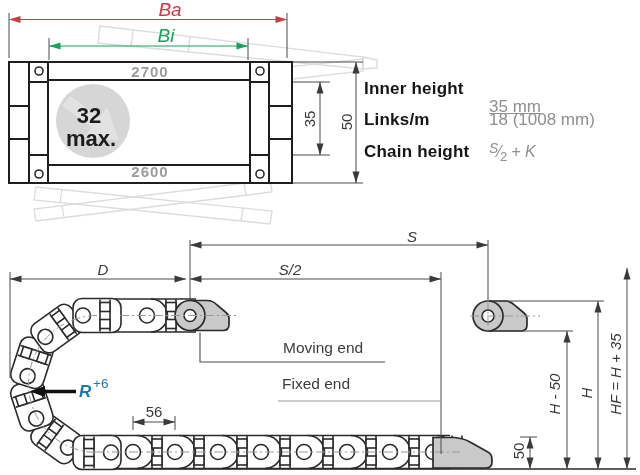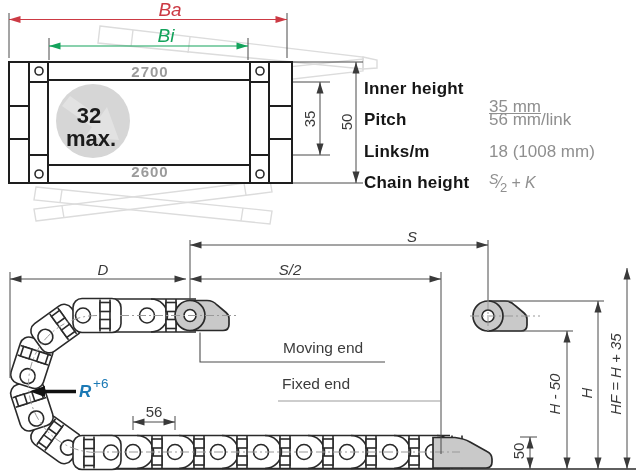--- a/index.html
+++ b/index.html
@@ -132,24 +132,20 @@
       <text class="dimnum" transform="rotate(-90 347 122)" x="347" y="127" text-anchor="middle" font-size="16">50</text>
     </g>
   </svg>
 
   <div id="specs">
     <div class="spec-row">
       <span class="spec-label">Inner height</span>
       <span class="spec-value u">35 mm</span>
     </div>
     <div class="spec-row">
-      <span class="spec-label">Pitch</span>
-      <span class="spec-value">56 mm/link</span>
-    </div>
-    <div class="spec-row">
       <span class="spec-label">Links/m</span>
       <span class="spec-value">18 (1008 mm)</span>
     </div>
     <div class="spec-row">
       <span class="spec-label">Chain height</span>
       <span class="spec-value"><span class="frac-num">S</span><span class="frac-slash">⁄</span><span class="frac-den">2</span><span class="frac-rest">+ K</span></span>
     </div>
   </div>
 
   <svg id="side-svg" width="640" height="247" viewBox="0 0 640 247">

